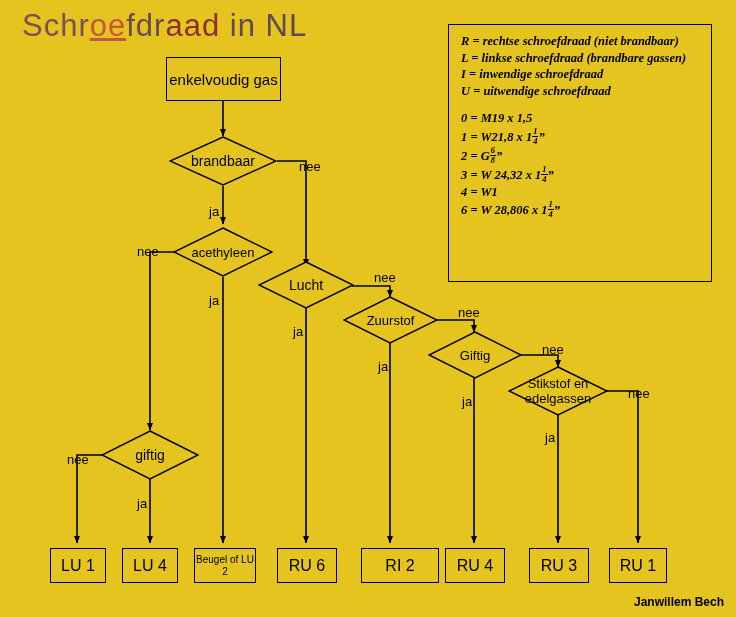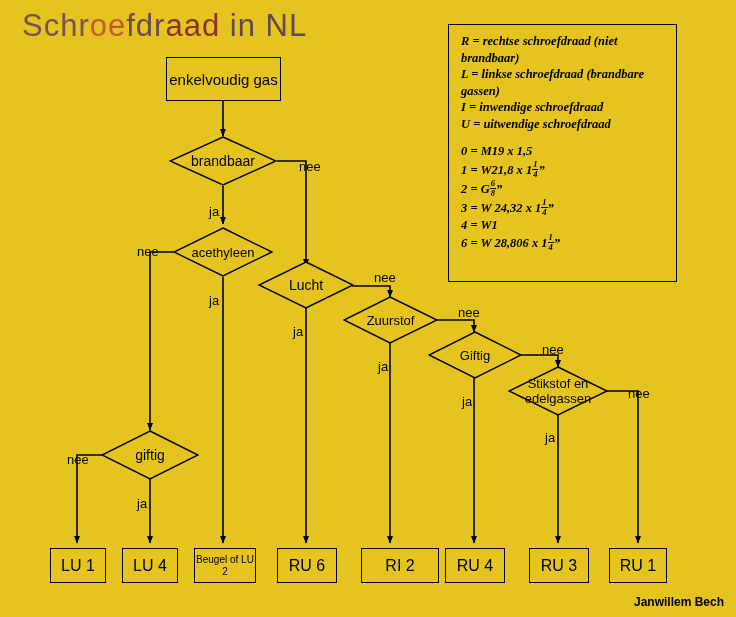--- a/index.html
+++ b/index.html
@@ -22,30 +22,30 @@
   .title {
     position: absolute;
     left: 22px;
     top: 8px;
     font-family: "Liberation Sans", sans-serif;
     font-size: 31px;
     letter-spacing: 1px;
     white-space: nowrap;
   }
   .title .t1 { color: #7a4f57; }
-  .title .t2 { color: #c8553d; }
+  .title .t2 { color: #c8553d; text-decoration: underline; }
   .title .t3 { color: #6b4a52; }
   .title .t4 { color: #8a3030; }
   .title .t5 { color: #5d4a52; }
 
   .legend {
     position: absolute;
     left: 448px;
     top: 24px;
-    width: 229px;
+    width: 264px;
     height: 258px;
     border: 1px solid #000;
     background: #e5c41f;
     box-sizing: border-box;
     padding: 8px 10px 8px 12px;
     font-family: "Liberation Serif", serif;
     font-style: italic;
     font-weight: bold;
     font-size: 12.5px;
     line-height: 16.5px;

